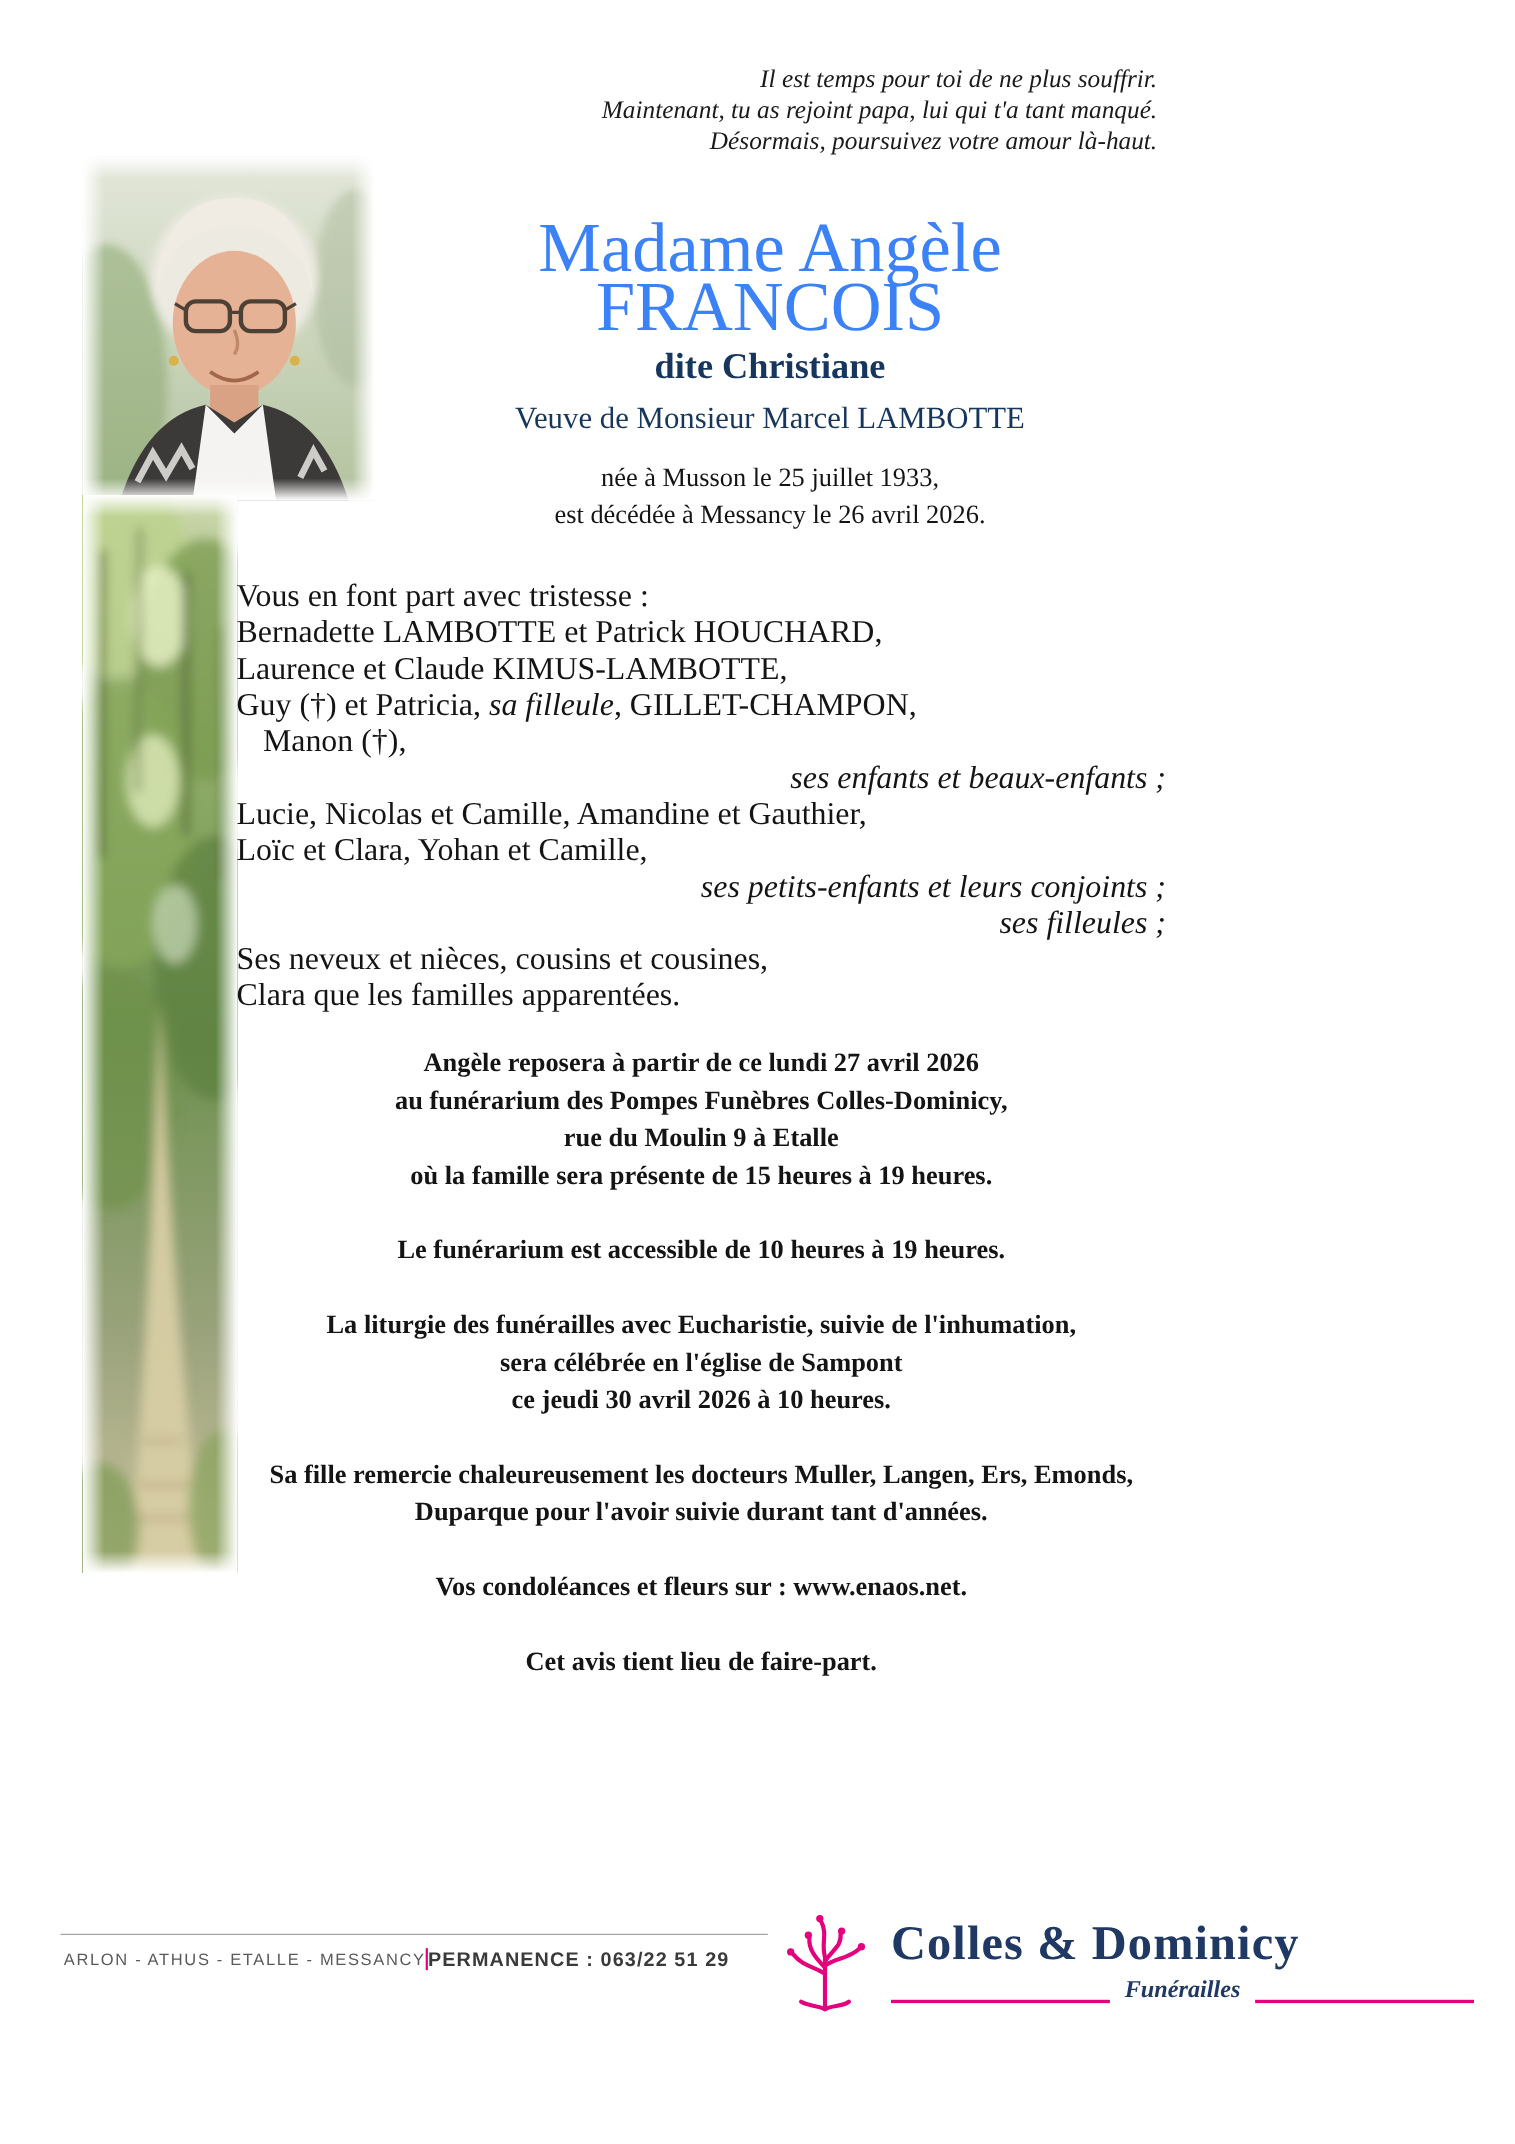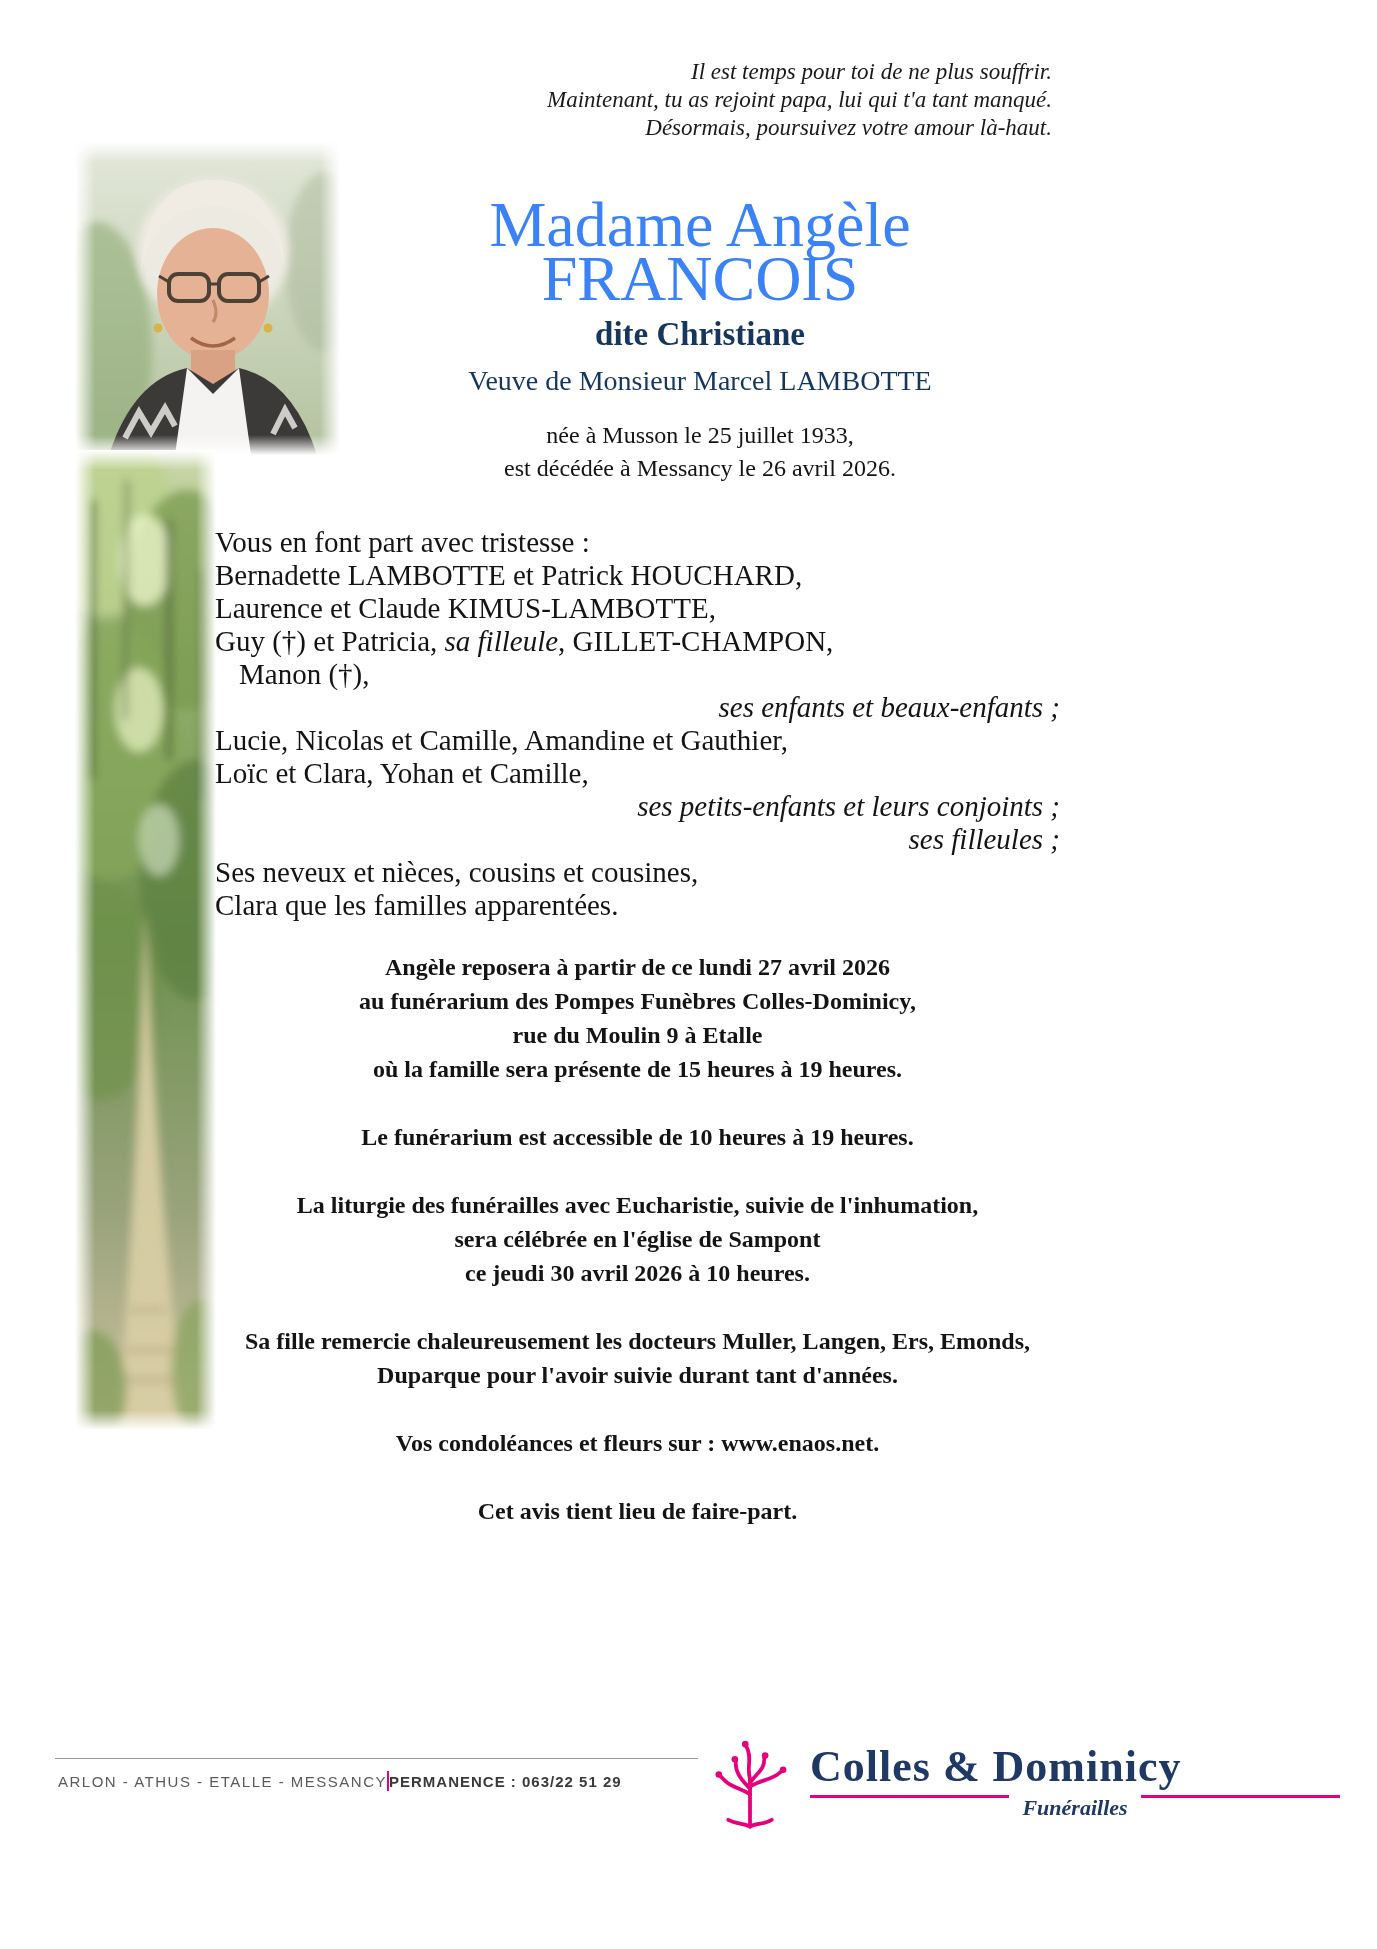--- a/index.html
+++ b/index.html
@@ -52,34 +52,34 @@
 
   
   .footer-rule { position:absolute; left:55px; right:55px; top:1758px; border-top:1.5px solid #9a9a9a; }
   .footer-info {
     position:absolute; left:58px; top:1766px; height:30px;
     display:flex; align-items:center; 
     font-family:"Liberation Sans", sans-serif;
   }
   .cities { font-size:15px; letter-spacing:1.5px; color:#5a5a5a; }
   .divider { width:2px; height:20px; background:#E5007D; }
-  .permanence { font-size:15px; letter-spacing:1px; color:#3a3a3a; font-weight:bold; }
+  .permanence { font-size:18px; letter-spacing:1px; color:#3a3a3a; font-weight:bold; }
 
   .logo {
     position:absolute; left:698px; top:1726px; width:642px; height:112px;
     background:#ffffff; display:flex; align-items:center;
   }
   .tree-wrap { width:104px; height:104px; flex:0 0 auto; margin-right:8px; }
   .tree-wrap svg { width:100%; height:100%; display:block; }
   .brand-col { flex:1; }
   .brand {
     font-family:"Liberation Serif", serif; font-weight:bold; font-size:44px;
     color:#1F3864; letter-spacing:1px; line-height:48px; white-space:nowrap;
   }
-  .sub-row { display:flex; align-items:flex-start; gap:13px; margin-top:4px; }
+  .sub-row { display:flex; align-items:flex-end; gap:13px; margin-top:4px; }
   .pink-line { flex:1; height:3px; background:#E5007D; }
   .brand-sub { font-size:22px; font-weight:bold; font-style:italic; color:#1F3864; white-space:nowrap; }
 </style>
 </head>
 <body>
 
 <div class="page">
 
   <div class="media portrait">
     <svg viewBox="0 0 265 313" preserveAspectRatio="none">

